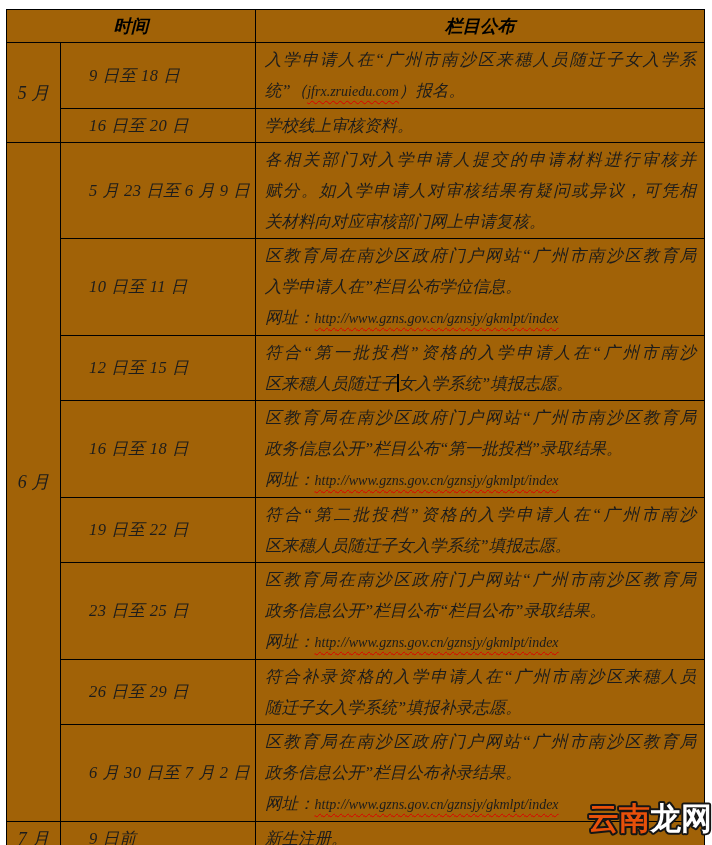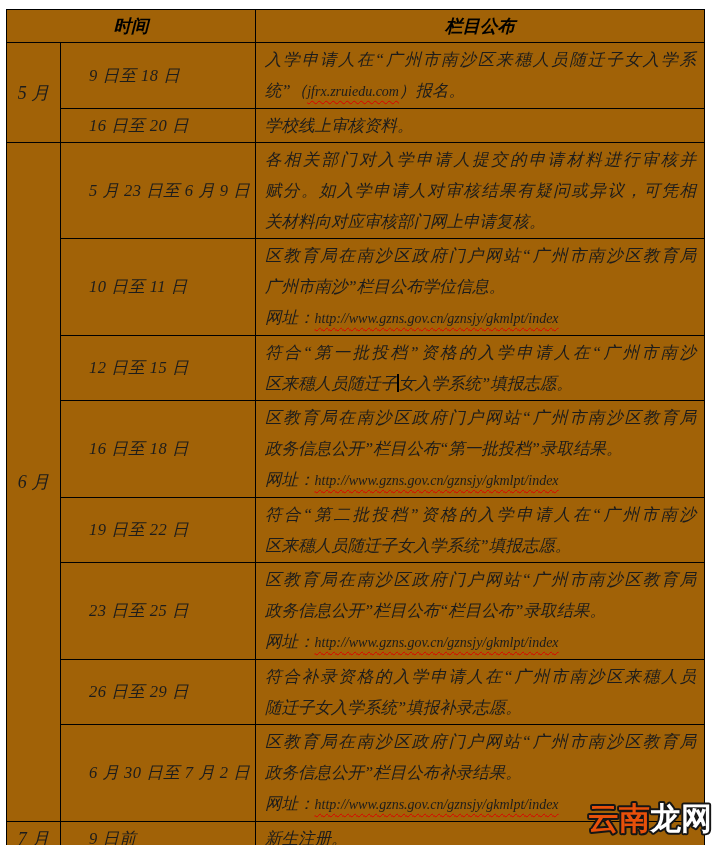--- a/index.html
+++ b/index.html
@@ -65,21 +65,21 @@
           <td class="task-cell">
             <div class="line full"><span>各相关部门对入学申请人提交的申请材料进行审核并</span></div>
             <div class="line full"><span>赋分。如入学申请人对审核结果有疑问或异议，可凭相</span></div>
             <div class="line"><span>关材料向对应审核部门网上申请复核。</span></div>
           </td>
         </tr>
         <tr>
           <td class="date-cell">10 日至 11 日</td>
           <td class="task-cell">
             <div class="line full"><span>区教育局在南沙区政府门户网站“广州市南沙区教育局</span></div>
-            <div class="line"><span>广州市南沙”栏目公布学位信息。</span></div>
+            <div class="line"><span>入学申请人在”栏目公布学位信息。</span></div>
             <div class="line"><span>网址：</span><span class="url">http://www.gzns.gov.cn/gznsjy/gkmlpt/index</span></div>
           </td>
         </tr>
         <tr>
           <td class="date-cell">12 日至 15 日</td>
           <td class="task-cell">
             <div class="line full"><span>符合“第一批投档”资格的入学申请人在“广州市南沙</span></div>
             <div class="line"><span>区来穗人员随迁子</span><span class="caret"></span><span>女入学系统”填报志愿。</span></div>
           </td>
         </tr>

